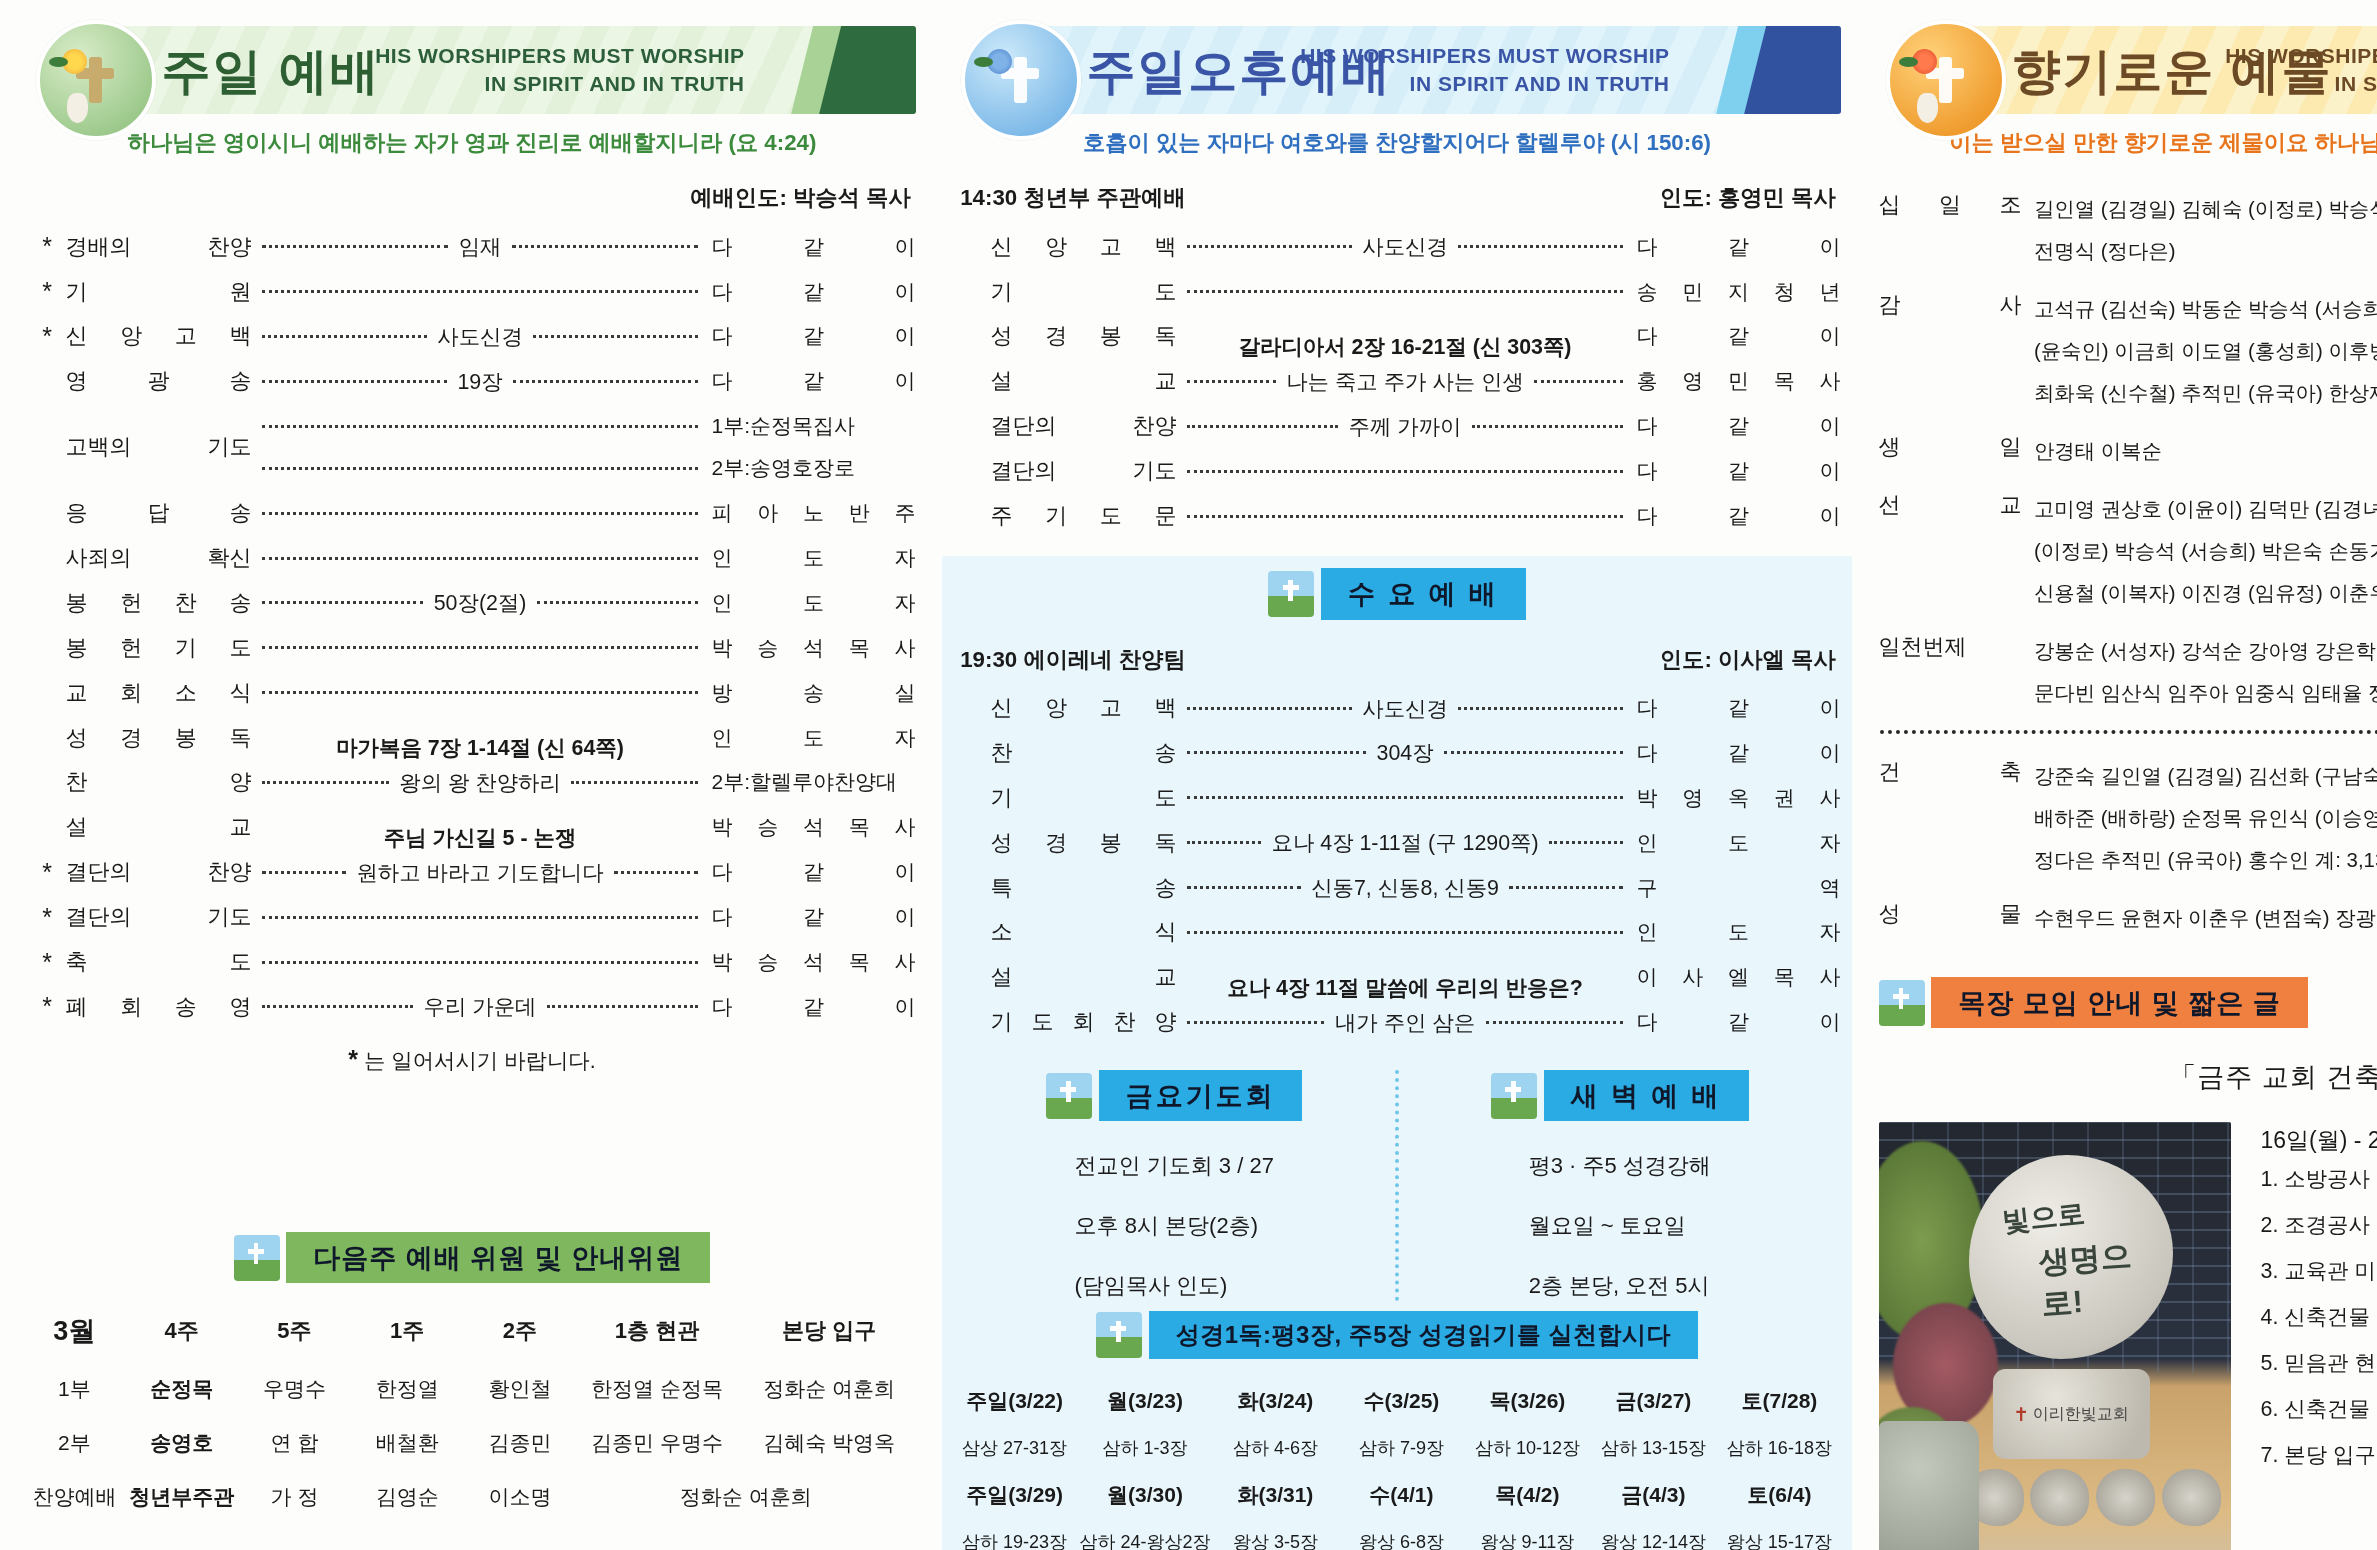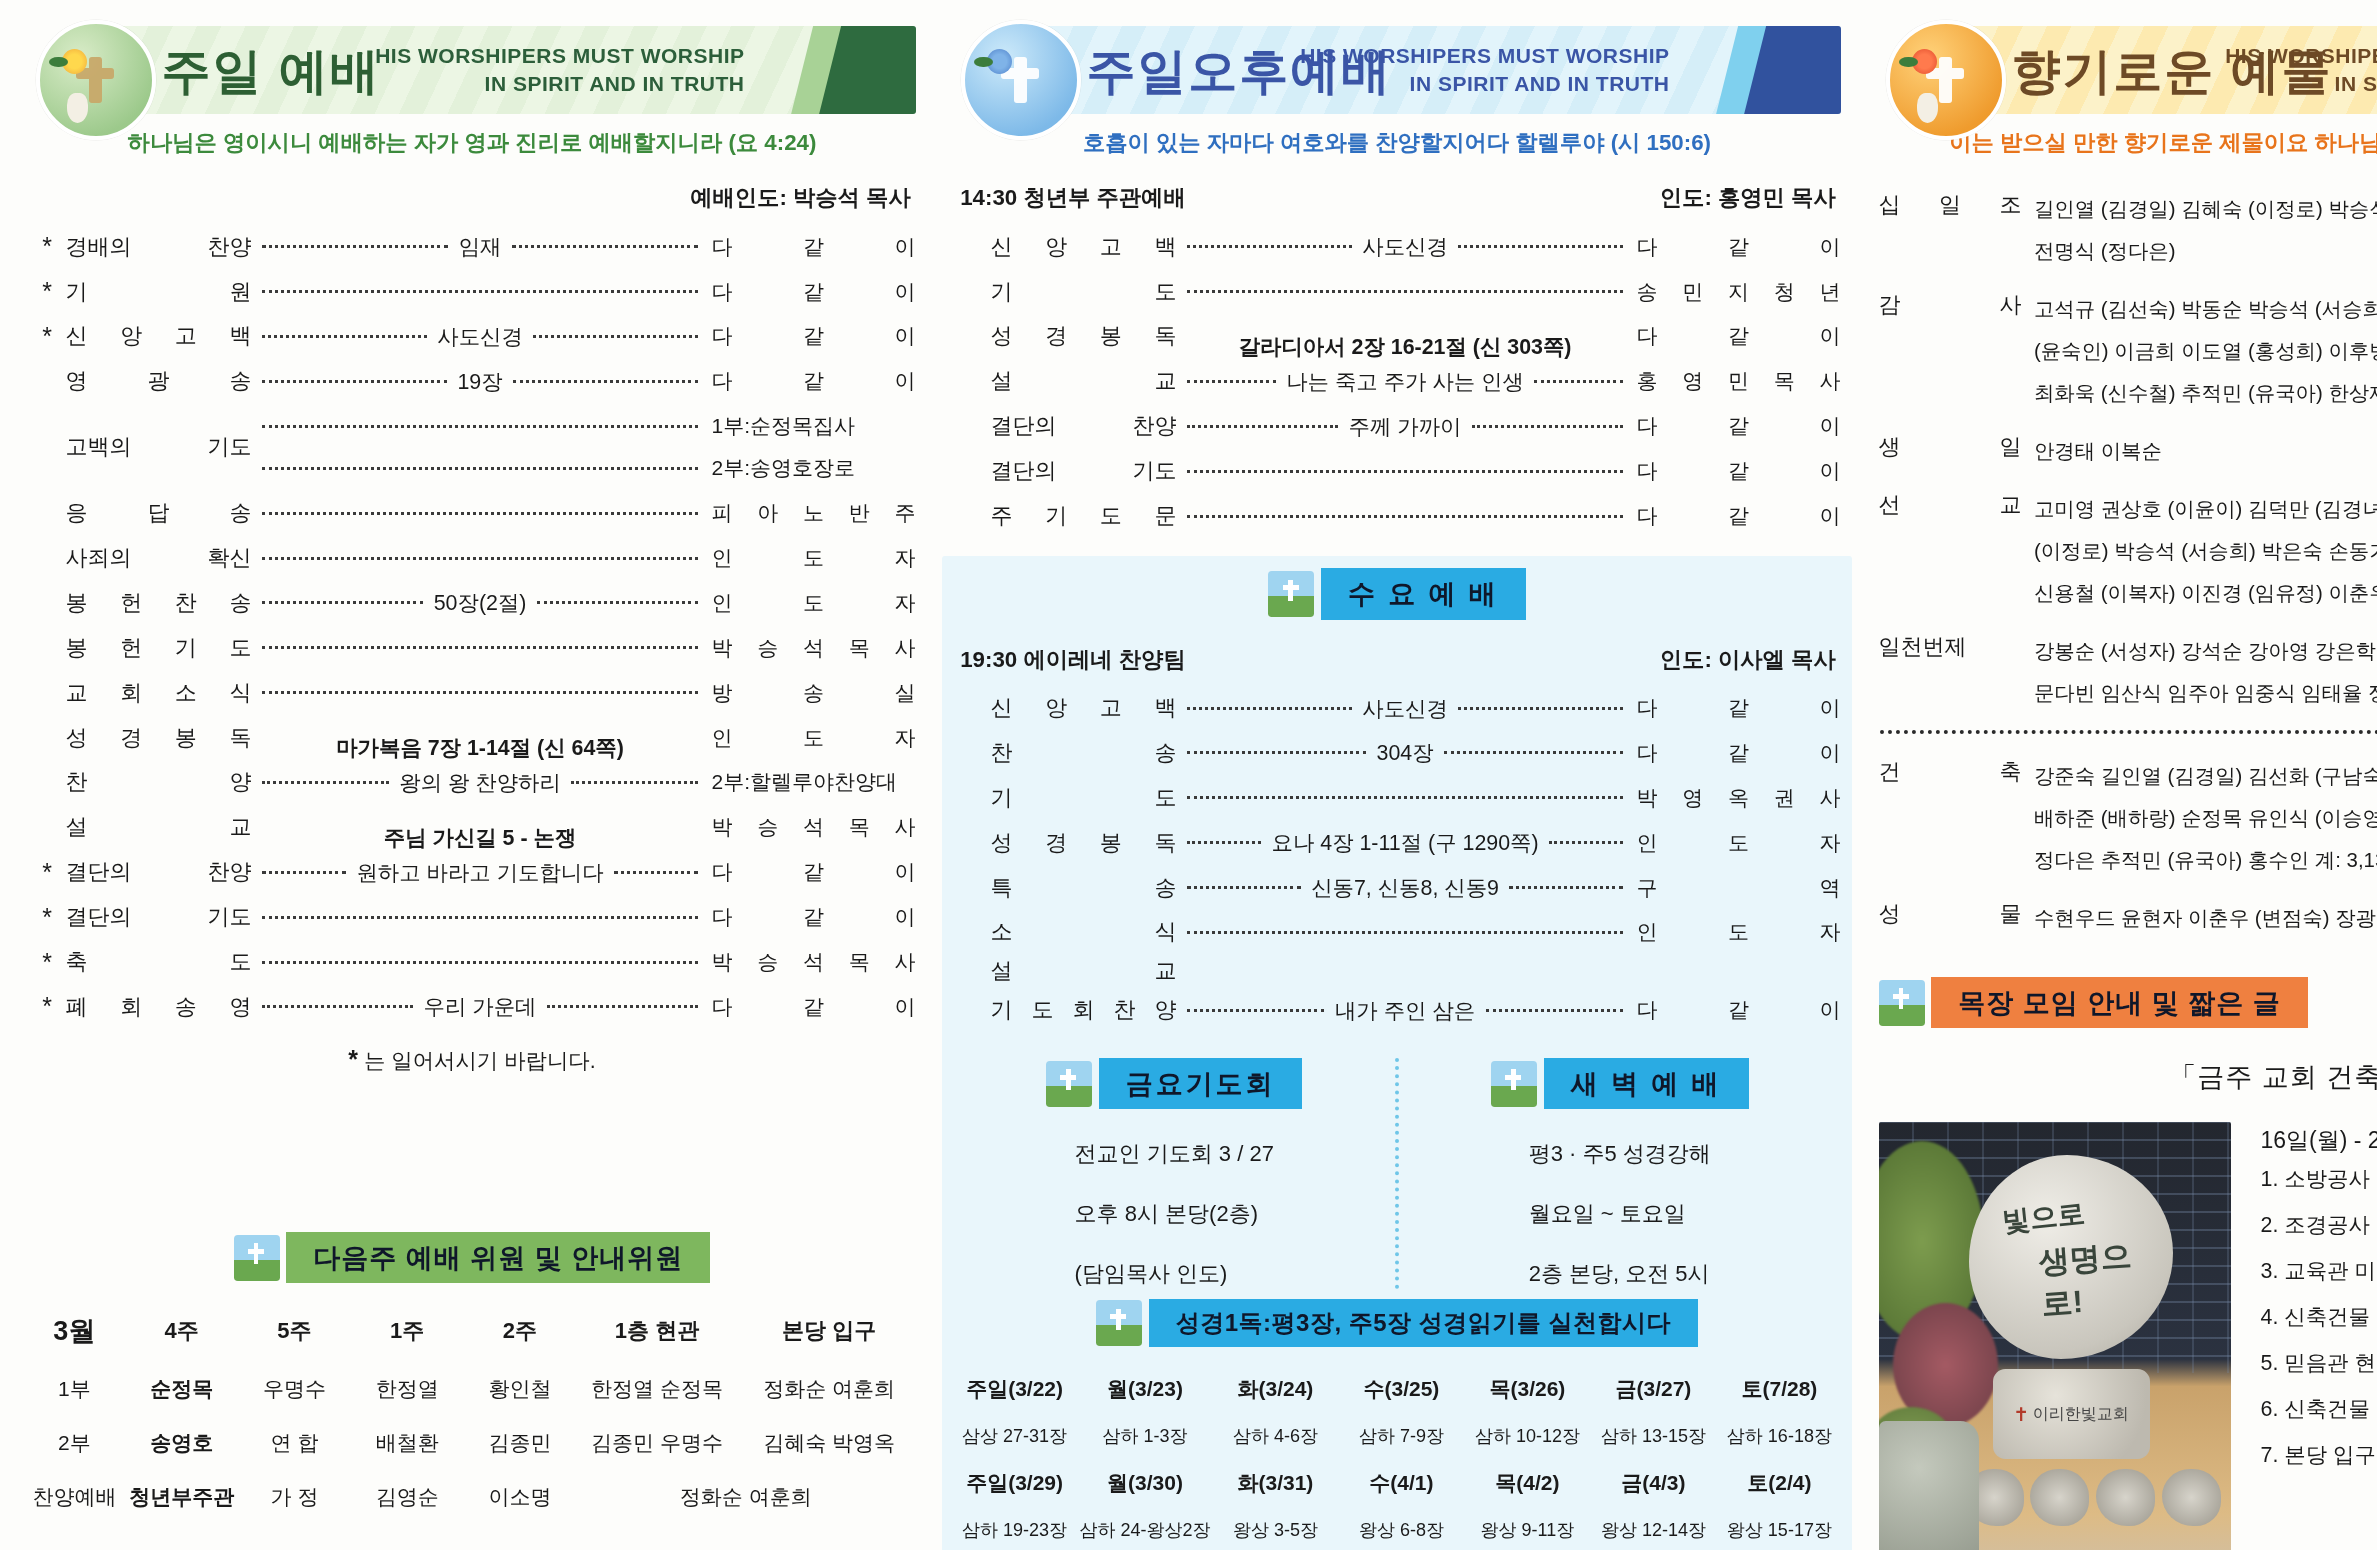--- a/index.html
+++ b/index.html
@@ -586,20 +586,26 @@
             <div class="w-lines">
               <div class="w-line">
                 <span class="dots"></span>
                 <span class="w-right">인 도 자</span>
               </div>
             </div>
           </div>
           <div class="w-row">
             <span class="w-star"></span>
             <span class="w-label">설 교</span>
+            <div class="w-lines">
+              <div class="w-line">
+                <span class="w-center nod b">요나 4장 11절 말씀에 우리의 반응은?</span>
+                <span class="w-right">이 사 엘 목 사</span>
+              </div>
+            </div>
           </div>
           <div class="w-row">
             <span class="w-star"></span>
             <span class="w-label">기 도 회 찬 양</span>
             <div class="w-lines">
               <div class="w-line">
                 <span class="dots"></span>
                 <span class="w-center">내가 주인 삼은</span>
                 <span class="dots"></span>
                 <span class="w-right">다 같 이</span>
@@ -651,21 +657,21 @@
           <div class="rd">삼하 7-9장</div>
           <div class="rd">삼하 10-12장</div>
           <div class="rd">삼하 13-15장</div>
           <div class="rd">삼하 16-18장</div>
           <div class="day">주일(3/29)</div>
           <div class="day">월(3/30)</div>
           <div class="day">화(3/31)</div>
           <div class="day">수(4/1)</div>
           <div class="day">목(4/2)</div>
           <div class="day">금(4/3)</div>
-          <div class="day">토(2/4)</div>
+          <div class="day">토(6/4)</div>
           <div class="rd">삼하 19-23장</div>
           <div class="rd">삼하 24-왕상2장</div>
           <div class="rd">왕상 3-5장</div>
           <div class="rd">왕상 6-8장</div>
           <div class="rd">왕상 9-11장</div>
           <div class="rd">왕상 12-14장</div>
           <div class="rd">왕상 15-17장</div>
         </div>
     </div>
 

